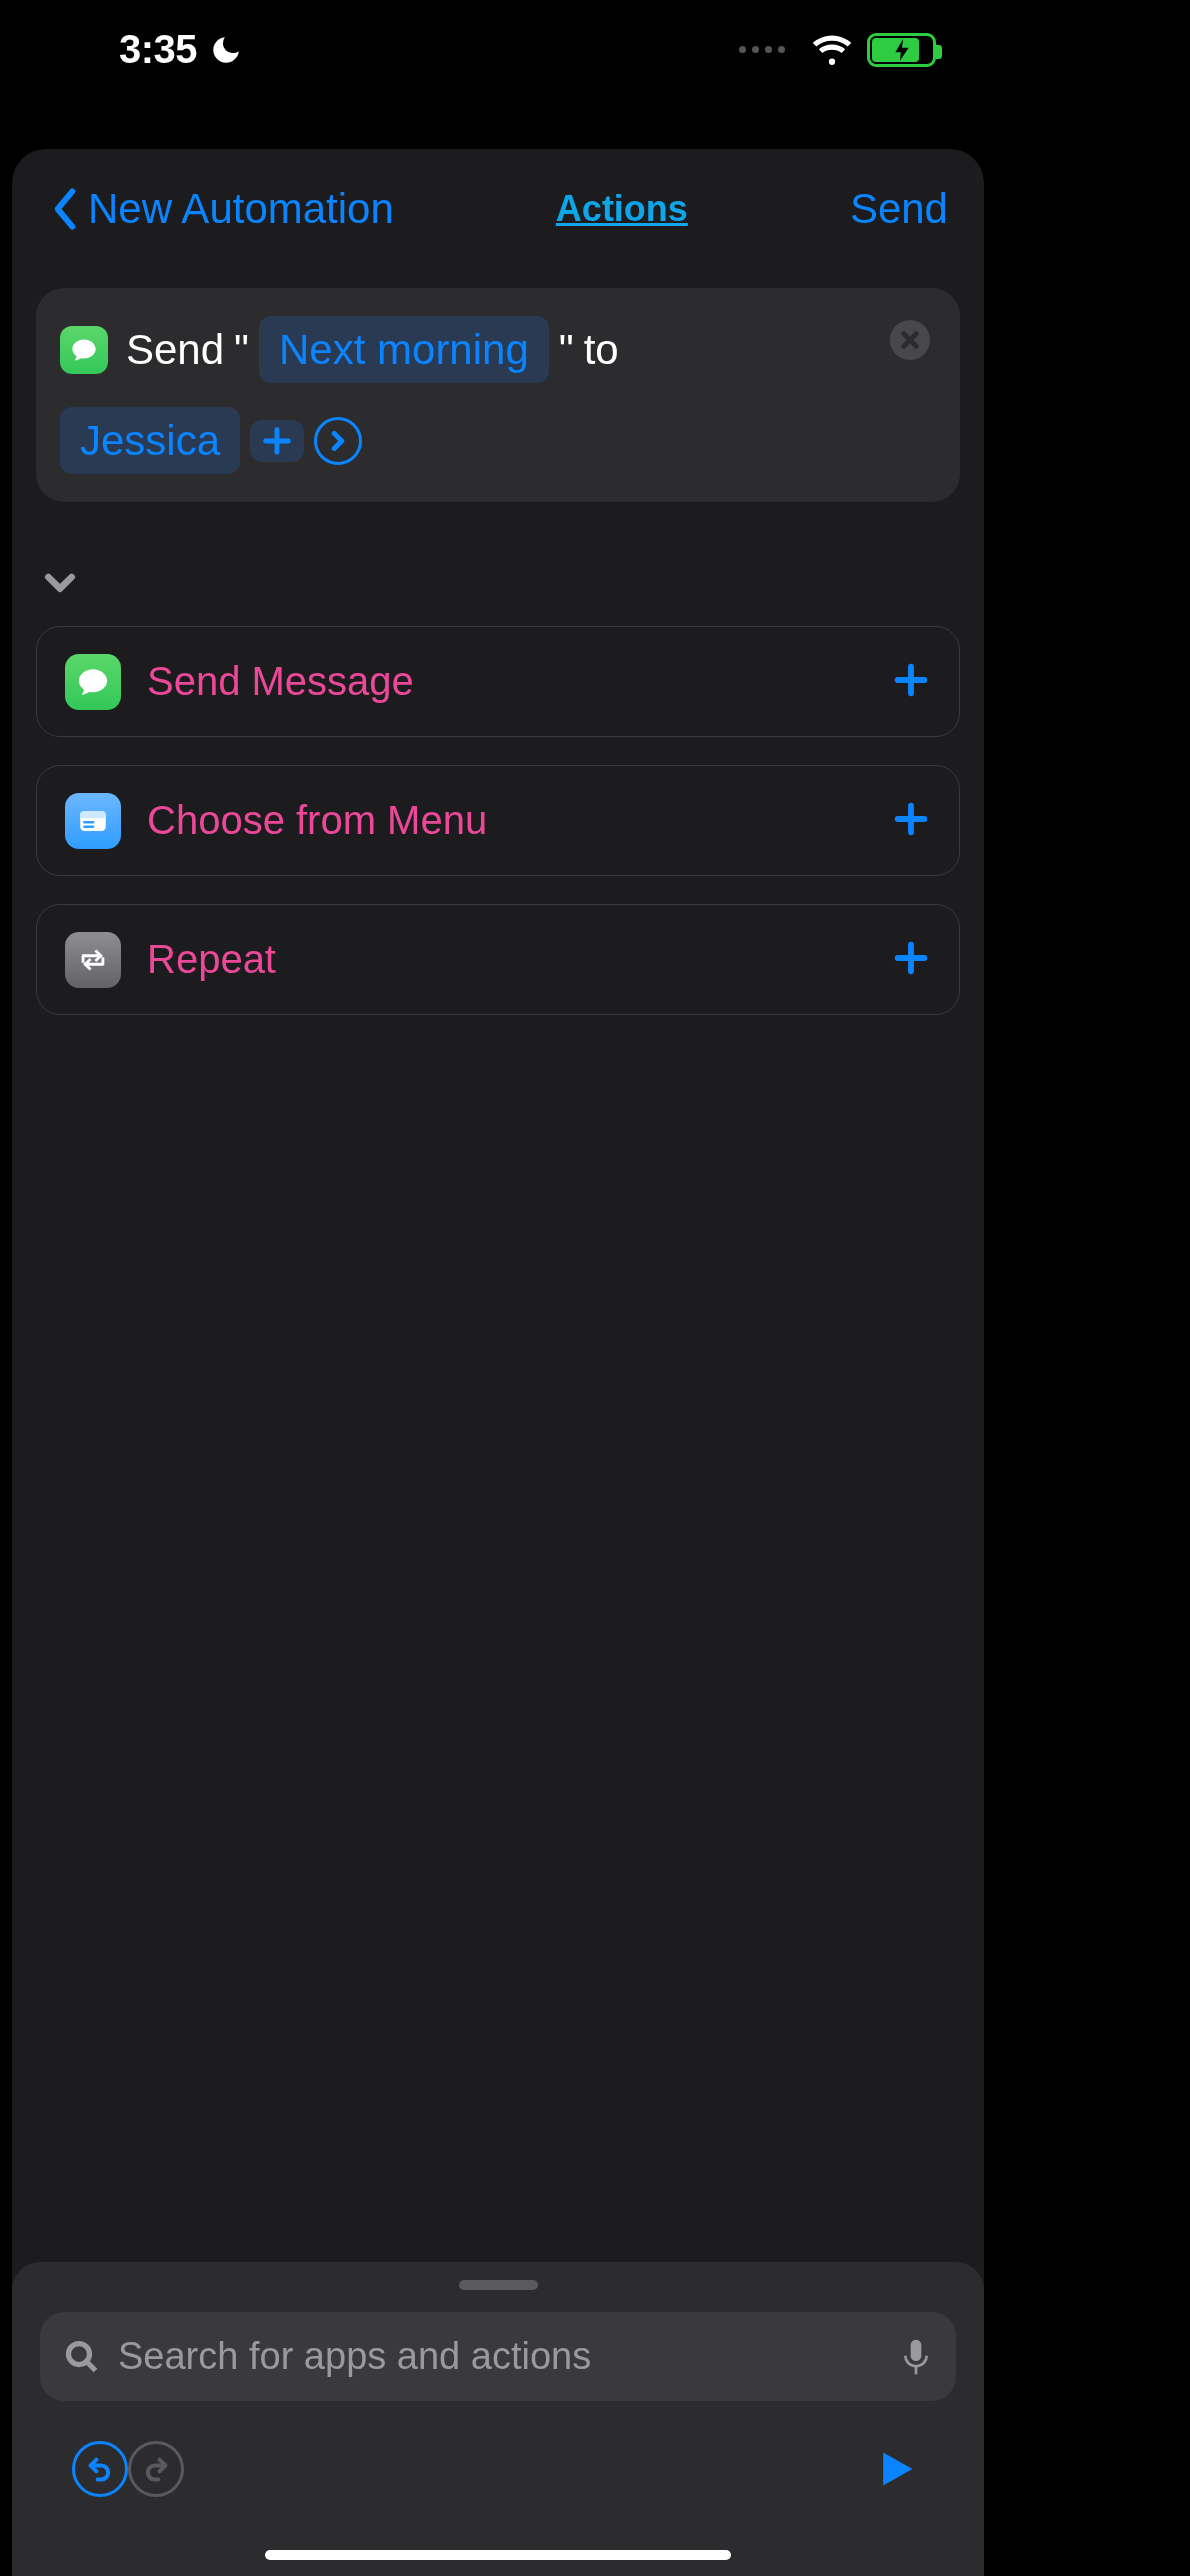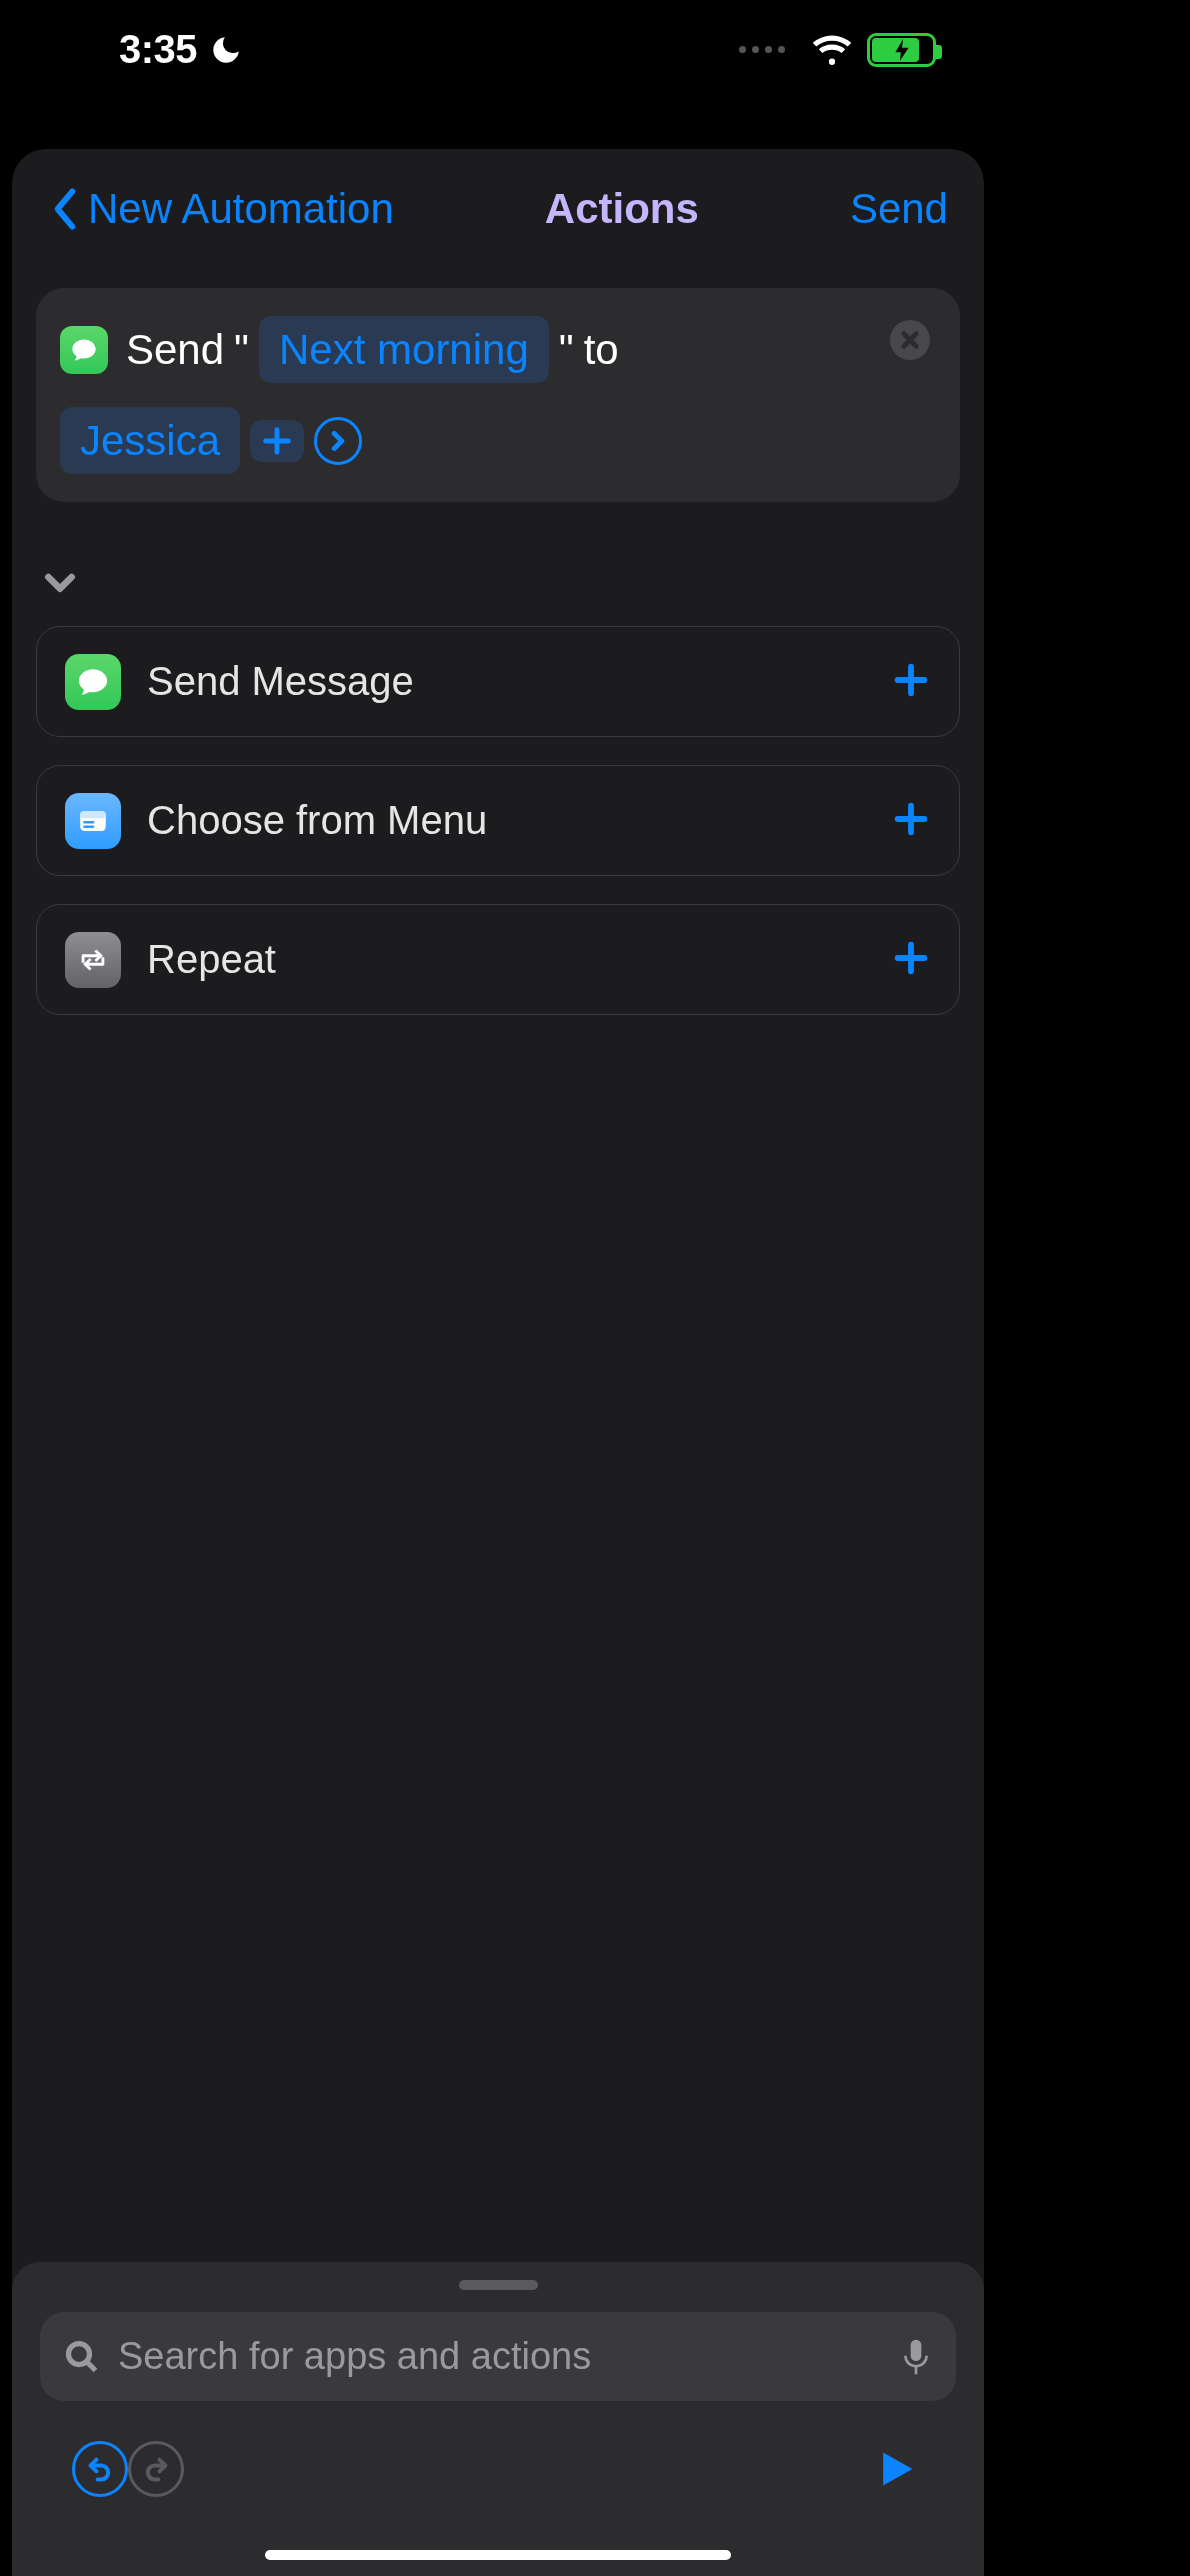--- a/index.html
+++ b/index.html
@@ -21,21 +21,21 @@
   .battery-bolt { position: relative; z-index: 1; }
   .battery-bolt svg { width: 16px; height: 22px; fill: #000; display: block; }
 
   
   .sheet { position: absolute; left: 12px; right: 12px; top: 149px; bottom: 0; background: #1c1c1e; border-top-left-radius: 34px; border-top-right-radius: 34px; }
 
   
   .nav { height: 119px; display: flex; align-items: center; justify-content: space-between; padding: 0 36px; }
   .nav-back { display: flex; align-items: center; gap: 6px; color: #0a84ff; font-size: 42px; }
   .nav-back svg { width: 34px; height: 44px; stroke: #0a84ff; stroke-width: 4; fill: none; stroke-linejoin: round; stroke-linecap: round; }
-  .nav-title { font-size: 42px; font-weight: 600; color: #c4b5fd; }
+  .nav-title { font-size: 36px; font-weight: 600; color: #0ea5e9; text-decoration: underline; }
   .nav-next { font-size: 42px; color: #0a84ff; }
 
   
   .content { padding: 20px 24px 12px; }
 
   
   .action-block { position: relative; background: #2c2c2e; border-radius: 28px; padding: 28px 89px 28px 24px; display: flex; flex-wrap: wrap; align-items: center; gap: 12px 10px; font-size: 42px; line-height: 1.5; }
   .action-block .msg-icon { width: 48px; height: 48px; border-radius: 12px; background: linear-gradient(#5bd769,#34c759); display: flex; align-items: center; justify-content: center; margin-right: 8px; }
   .action-block .msg-icon svg { width: 28px; height: 28px; fill: #fff; }
   .action-block .word { color: #fff; }
@@ -48,21 +48,21 @@
   .delete-x svg { width: 20px; height: 20px; stroke: #2c2c2e; stroke-width: 4; fill: none; stroke-linecap: round; }
 
   
   .sugg-header { display: flex; justify-content: space-between; align-items: center; margin: 60px 4px 24px; }
   .sugg-header-label { font-size: 38px; color: #9a9a9e; }
   .sugg-header svg { width: 40px; height: 40px; stroke: #9a9a9e; stroke-width: 4; fill: none; stroke-linecap: round; stroke-linejoin: round; }
 
   
   .sugg-list { display: flex; flex-direction: column; gap: 28px; }
   .sugg-item { background: #1c1c1e; border: 1px solid #3a3a3c; border-radius: 24px; height: 111px; display: flex; align-items: center; padding: 0 28px; gap: 26px; }
-  .sugg-item .label { flex: 1; font-size: 40px; font-weight: 500; color: #e5e5e5; }
+  .sugg-item .label { flex: 1; font-size: 40px; font-weight: 500; color: #ec4899; }
   .sugg-item .add svg { width: 40px; height: 40px; stroke: #0a84ff; stroke-width: 3.5; fill: none; stroke-linecap: round; }
   .app-icon { width: 56px; height: 56px; border-radius: 14px; display: flex; align-items: center; justify-content: center; }
   .app-icon.green { background: linear-gradient(#5bd769,#34c759); }
   .app-icon.green svg { width: 34px; height: 34px; fill: #fff; }
   .app-icon.blue { background: linear-gradient(#6bb7ff,#2f9dff); }
   .app-icon.blue svg { width: 34px; height: 34px; fill: #fff; }
   .app-icon.gray { background: linear-gradient(#8e8e93,#636366); }
   .app-icon.gray svg { width: 34px; height: 34px; fill: #fff; stroke: #fff; stroke-width: 0; }
 
   

